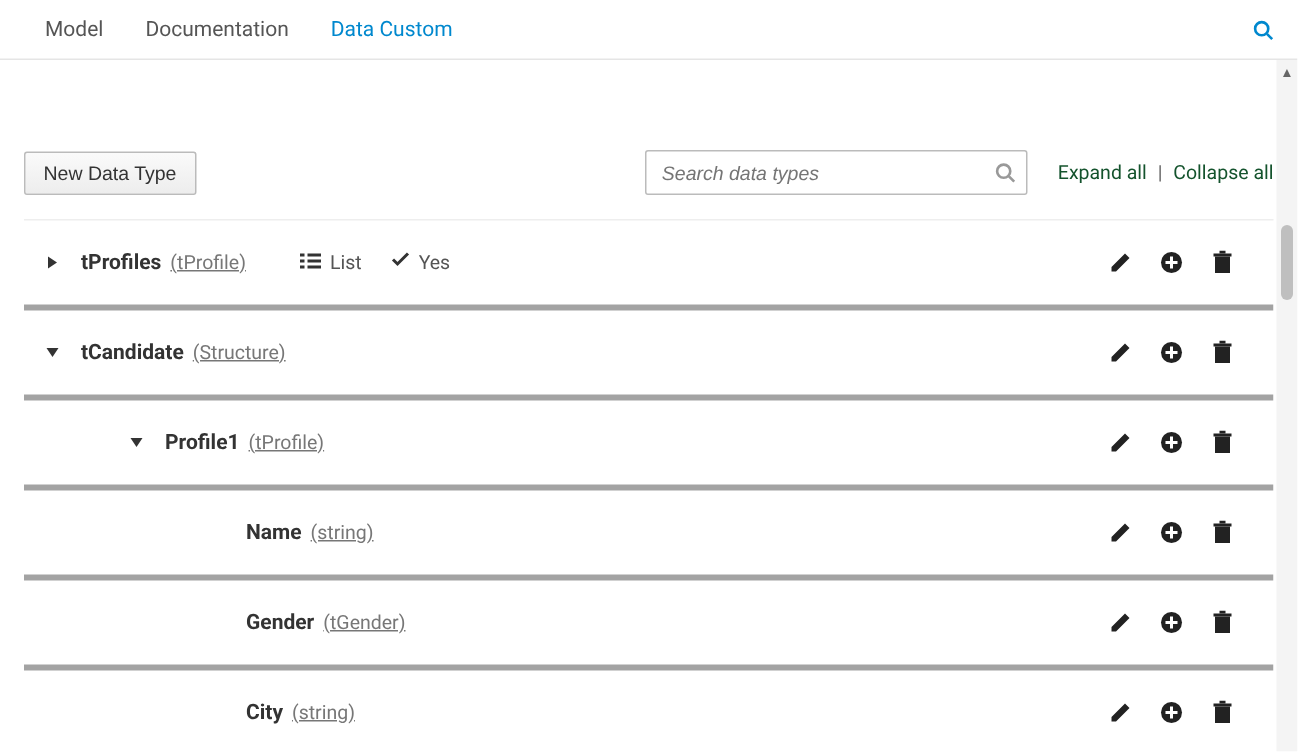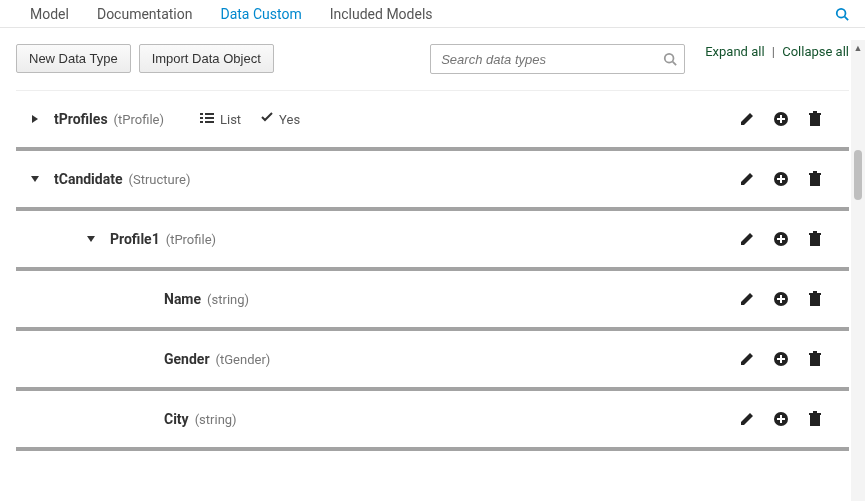--- a/index.html
+++ b/index.html
@@ -11,21 +11,21 @@
     width: 865px;
     height: 501px;
     overflow: hidden;
     position: relative;
   }
   .tabs {
     display: flex;
     align-items: center;
     border-bottom: 1px solid #e5e5e5;
     padding: 0 16px;
-    height: 28px;
+    height: 40px;
     position: relative;
   }
   .tab {
     padding: 0 14px;
     height: 100%;
     display: flex;
     align-items: center;
     color: #555;
     cursor: pointer;
   }
@@ -44,23 +44,24 @@
     padding: 16px 16px 0 16px;
   }
   .page-title {
     font-weight: 600;
     font-size: 15px;
     margin-bottom: 16px;
     color: #333;
   }
   .toolbar {
     display: flex;
-    align-items: flex-start;
+    align-items: center;
     gap: 8px;
     margin-bottom: 16px;
+    margin-top: 44px;
   }
   .btn {
     border: 1px solid #bbb;
     background: linear-gradient(#fafafa, #ededed);
     padding: 6px 12px;
     border-radius: 2px;
     font-size: 13px;
     color: #333;
     cursor: pointer;
   }
@@ -120,20 +121,21 @@
     cursor: pointer;
     font-weight: bold;
   }
   .row-name {
     font-weight: 700;
     margin-right: 6px;
   }
   .row-type {
     color: #777;
     font-size: 13px;
+    text-decoration: underline;
   }
   .row-meta {
     display: flex;
     align-items: flex-start;
     gap: 6px;
     margin-left: 36px;
     color: #555;
     font-size: 13px;
   }
   .row-actions {
@@ -179,34 +181,32 @@
 
   svg { display: block; }
 </style>
 </head>
 <body>
 
 <div class="tabs">
   <div class="tab">Model</div>
   <div class="tab">Documentation</div>
   <div class="tab active">Data Custom</div>
-  <div class="tab">Included Models</div>
   <span class="search-icon-top">
     <svg width="14" height="14" viewBox="0 0 16 16" fill="none" stroke="currentColor" stroke-width="2">
       <circle cx="7" cy="7" r="5"></circle>
         <line x1="11" y1="11" x2="15" y2="15"></line>
     </svg>
   </span>
 </div>
 
 <div class="content">
 
   <div class="toolbar">
     <button class="btn">New Data Type</button>
-    <button class="btn">Import Data Object</button>
     <div class="search-wrap">
       <input class="search-input" placeholder="Search data types" style="">
       <span class="search-inner-icon">
         <svg width="14" height="14" viewBox="0 0 16 16" fill="none" stroke="currentColor" stroke-width="2">
           <circle cx="7" cy="7" r="5"></circle>
             <line x1="11" y1="11" x2="15" y2="15"></line>
         </svg>
       </span>
     </div>
     <div class="expand-links">

